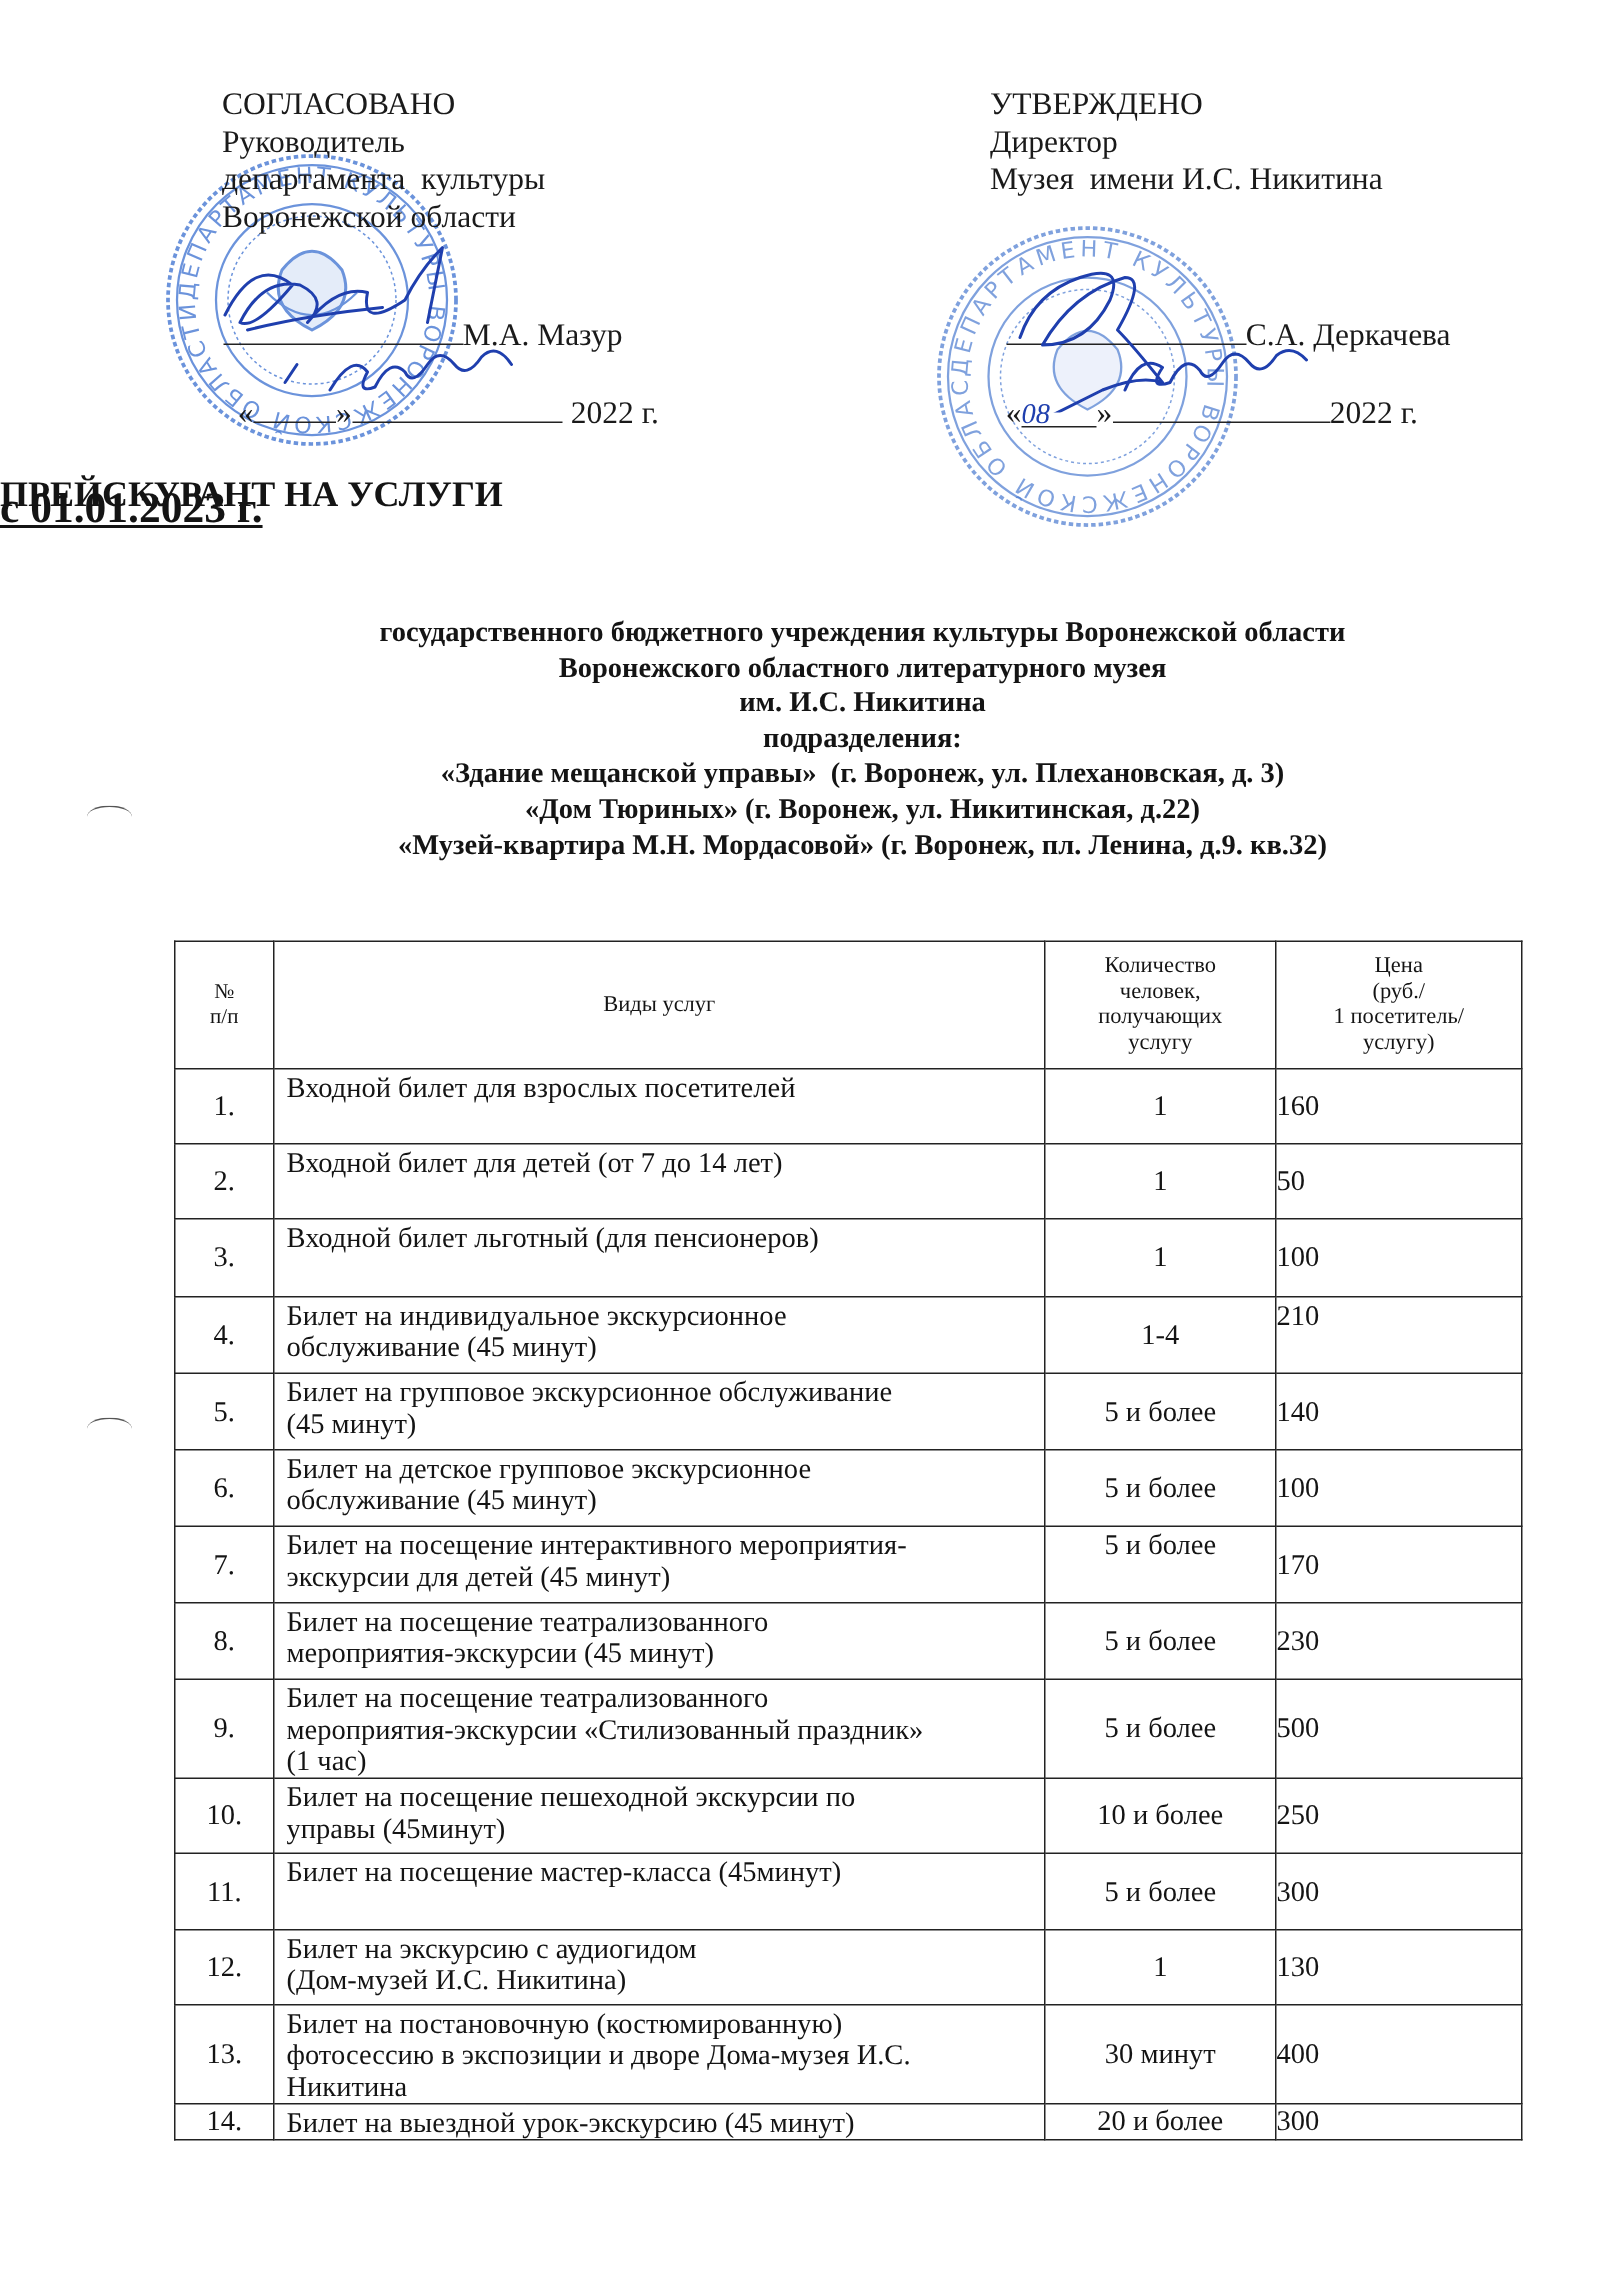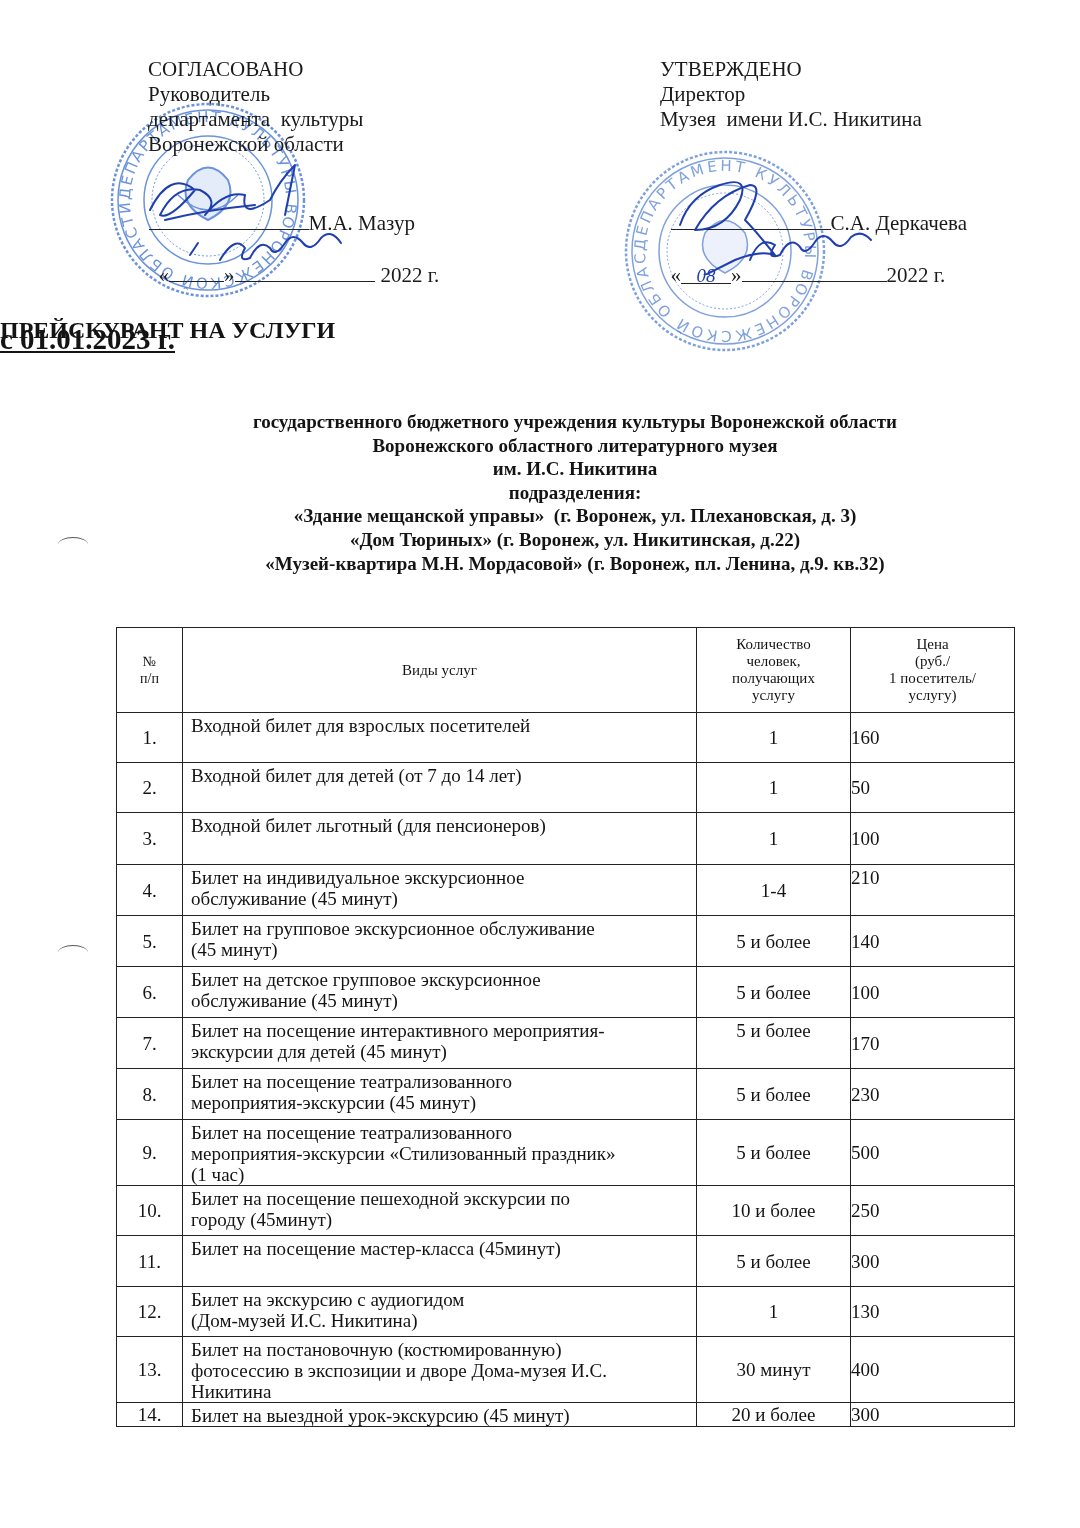--- a/index.html
+++ b/index.html
@@ -114,21 +114,21 @@
 
 <div class="approval" id="approval-right">
   <div class="line">УТВЕРЖДЕНО</div>
   <div class="line">Директор</div>
   <div class="line">Музея  имени И.С. Никитина</div>
 </div>
 <div class="sig-row" style="left:660px;top:186px;">
   <span class="underline" style="width:160px;"></span><span>С.А. Деркачева</span>
 </div>
 <div class="sig-row" style="left:660px;top:238px;">
-  <span>«</span><span class="underline" style="width:50px;text-align:center;font-style:italic;color:#1f3fae;font-size:19px;"><span>08</span></span><span>»</span><span class="underline" style="width:145px;"></span><span>2022 г.</span>
+  <span>«</span><span class="underline" style="width:50px;text-align:left;font-style:italic;color:#1f3fae;font-size:19px;"><span>08</span></span><span>»</span><span class="underline" style="width:145px;"></span><span>2022 г.</span>
 </div>
 
 <svg class="signature" style="left:650px;top:165px;" width="230" height="110" viewBox="0 0 230 110">
   <g fill="none" stroke="#1f3fae" stroke-width="2" stroke-linecap="round" stroke-linejoin="round">
     <path d="M30,60 q10,-30 40,-40 q30,-10 20,15 q-15,30 -45,30 q20,-35 55,-45 q15,0 -5,35 q10,10 30,35 q-15,-5 -40,5 q-30,15 -50,25"></path>
     <path d="M100,95 q10,-25 25,-15 q-10,15 5,10 q10,-20 20,-8 q5,10 15,-5 q8,-12 18,0 q8,10 18,-5 q10,-8 20,3"></path>
   </g>
   <text x="-1000" y="-1000" font-size="1">декабря</text>
 </svg>
 
@@ -250,21 +250,21 @@
           <div>мероприятия-экскурсии «Стилизованный праздник»</div>
           <div>(1 час)</div>
         </td>
         <td class="qty">5 и более</td>
         <td class="price">500</td>
       </tr>
       <tr style="height: 50px;">
         <td class="num">10.</td>
         <td class="svc">
           <div>Билет на посещение пешеходной экскурсии по</div>
-          <div>городу (45минут)</div>
+          <div>управы (45минут)</div>
         </td>
         <td class="qty">10 и более</td>
         <td class="price">250</td>
       </tr>
       <tr style="height: 51px;">
         <td class="num" style="vertical-align: middle;">11.</td>
         <td class="svc">
           <div>Билет на посещение мастер-класса (45минут)</div>
         </td>
         <td class="qty">5 и более</td>

